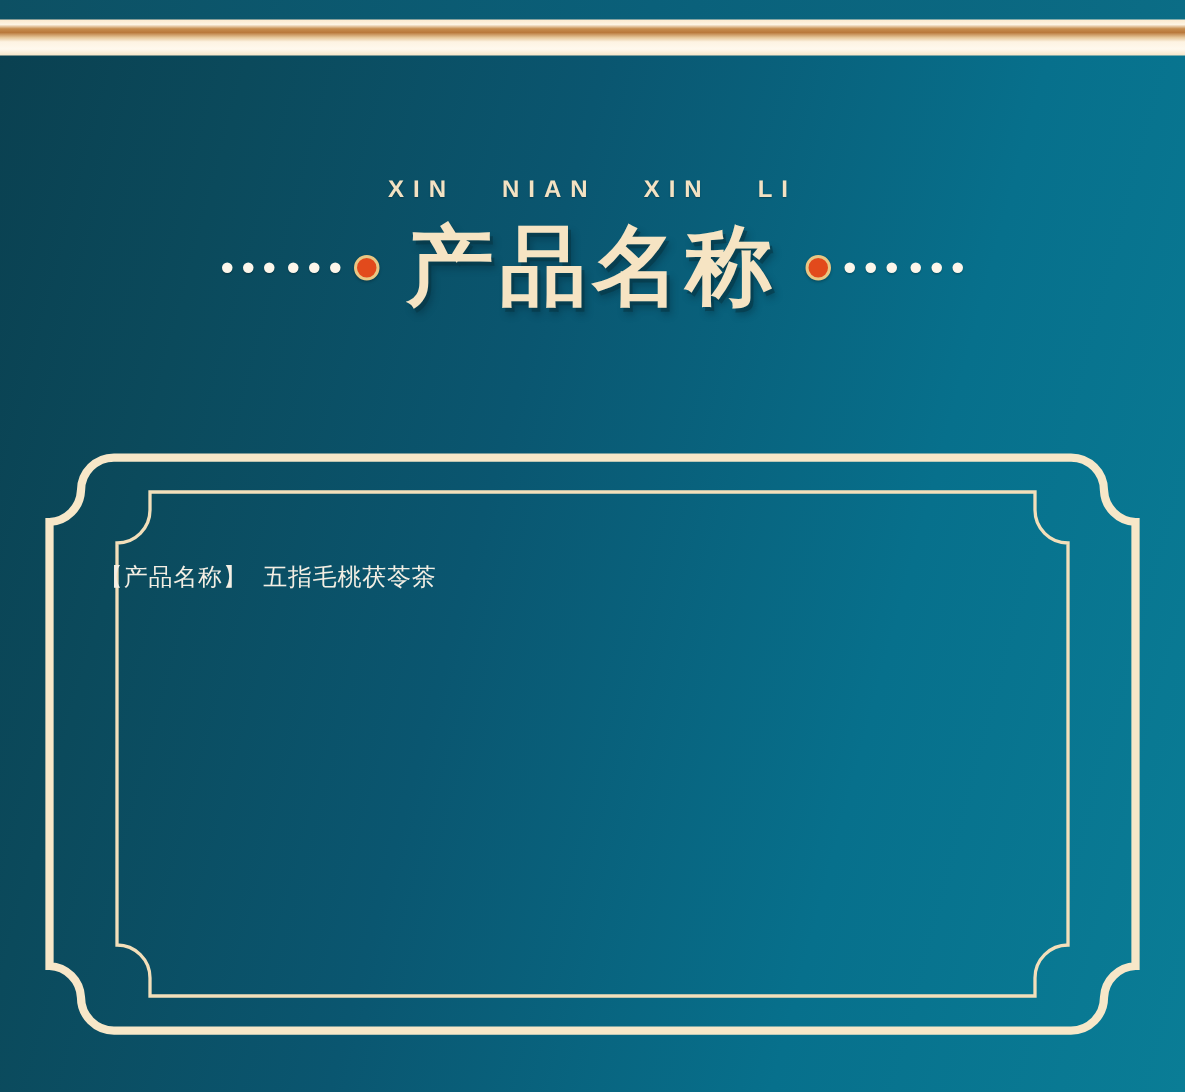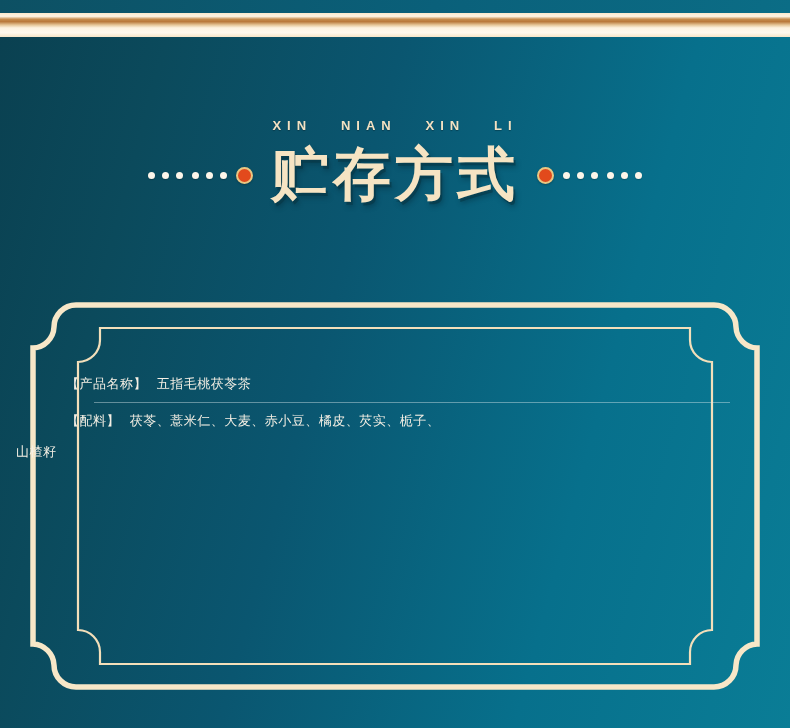--- a/index.html
+++ b/index.html
@@ -60,21 +60,21 @@
 
   
   .header {
     position: absolute;
     top: 118px; left: 0;
     width: 790px;
     text-align: center;
   }
   .pinyin {
     font-family: "Liberation Sans", "DejaVu Sans", sans-serif;
-    font-size: 13px;
+    font-size: 16px;
     font-weight: 700;
     letter-spacing: 6px;
     color: #f3e2c3;
     text-shadow: 0 1px 1px rgba(0,0,0,0.28);
     white-space: pre;
   }
 
   .title-row {
     position: relative;
     margin-top: 13px;
@@ -146,21 +146,21 @@
   
   .info-block {
     position: absolute;
     left: 66px;
     top: 366px;
     width: 668px;
   }
   .info-row {
     position: relative;
     color: #f4efe4;
-    font-size: 13px;
+    font-size: 16px;
     line-height: 1.35;
     padding: 9px 0 10px 0;
     letter-spacing: 0.5px;
     white-space: nowrap;
   }
   .info-row.wrap { white-space: normal; }
 
   .info-row::after {
     content: "";
     position: absolute;
@@ -211,21 +211,21 @@
           <span class="dot-sm"></span>
         </span>
         <span class="dot-trio">
           <span class="dot-sm"></span>
           <span class="dot-sm"></span>
           <span class="dot-sm"></span>
         </span>
         <span class="dot-lg"></span>
       </div>
 
-      <div class="title-main">贮存方式</div>
+      <div class="title-main">产品名称</div>
 
       <div class="dots right">
         <span class="dot-lg"></span>
         <span class="dot-trio">
           <span class="dot-sm"></span>
           <span class="dot-sm"></span>
           <span class="dot-sm"></span>
         </span>
         <span class="dot-trio">
           <span class="dot-sm"></span>
@@ -274,23 +274,18 @@
   </div>
 
   <div class="info-block">
 
     <div class="info-row">
       <span class="label">【产品名称】</span>
       <span class="val">五指毛桃茯苓茶</span>
     </div>
 
 
-    <div class="info-row wrap">
-      <span class="label">【配料】</span>
-      <span class="val">茯苓、薏米仁、大麦、赤小豆、橘皮、芡实、栀子、</span>
-      <span class="ing-line2">山楂籽</span>
-    </div>
 
 
 
   </div>
 
 </div>
 
 </body></html>

